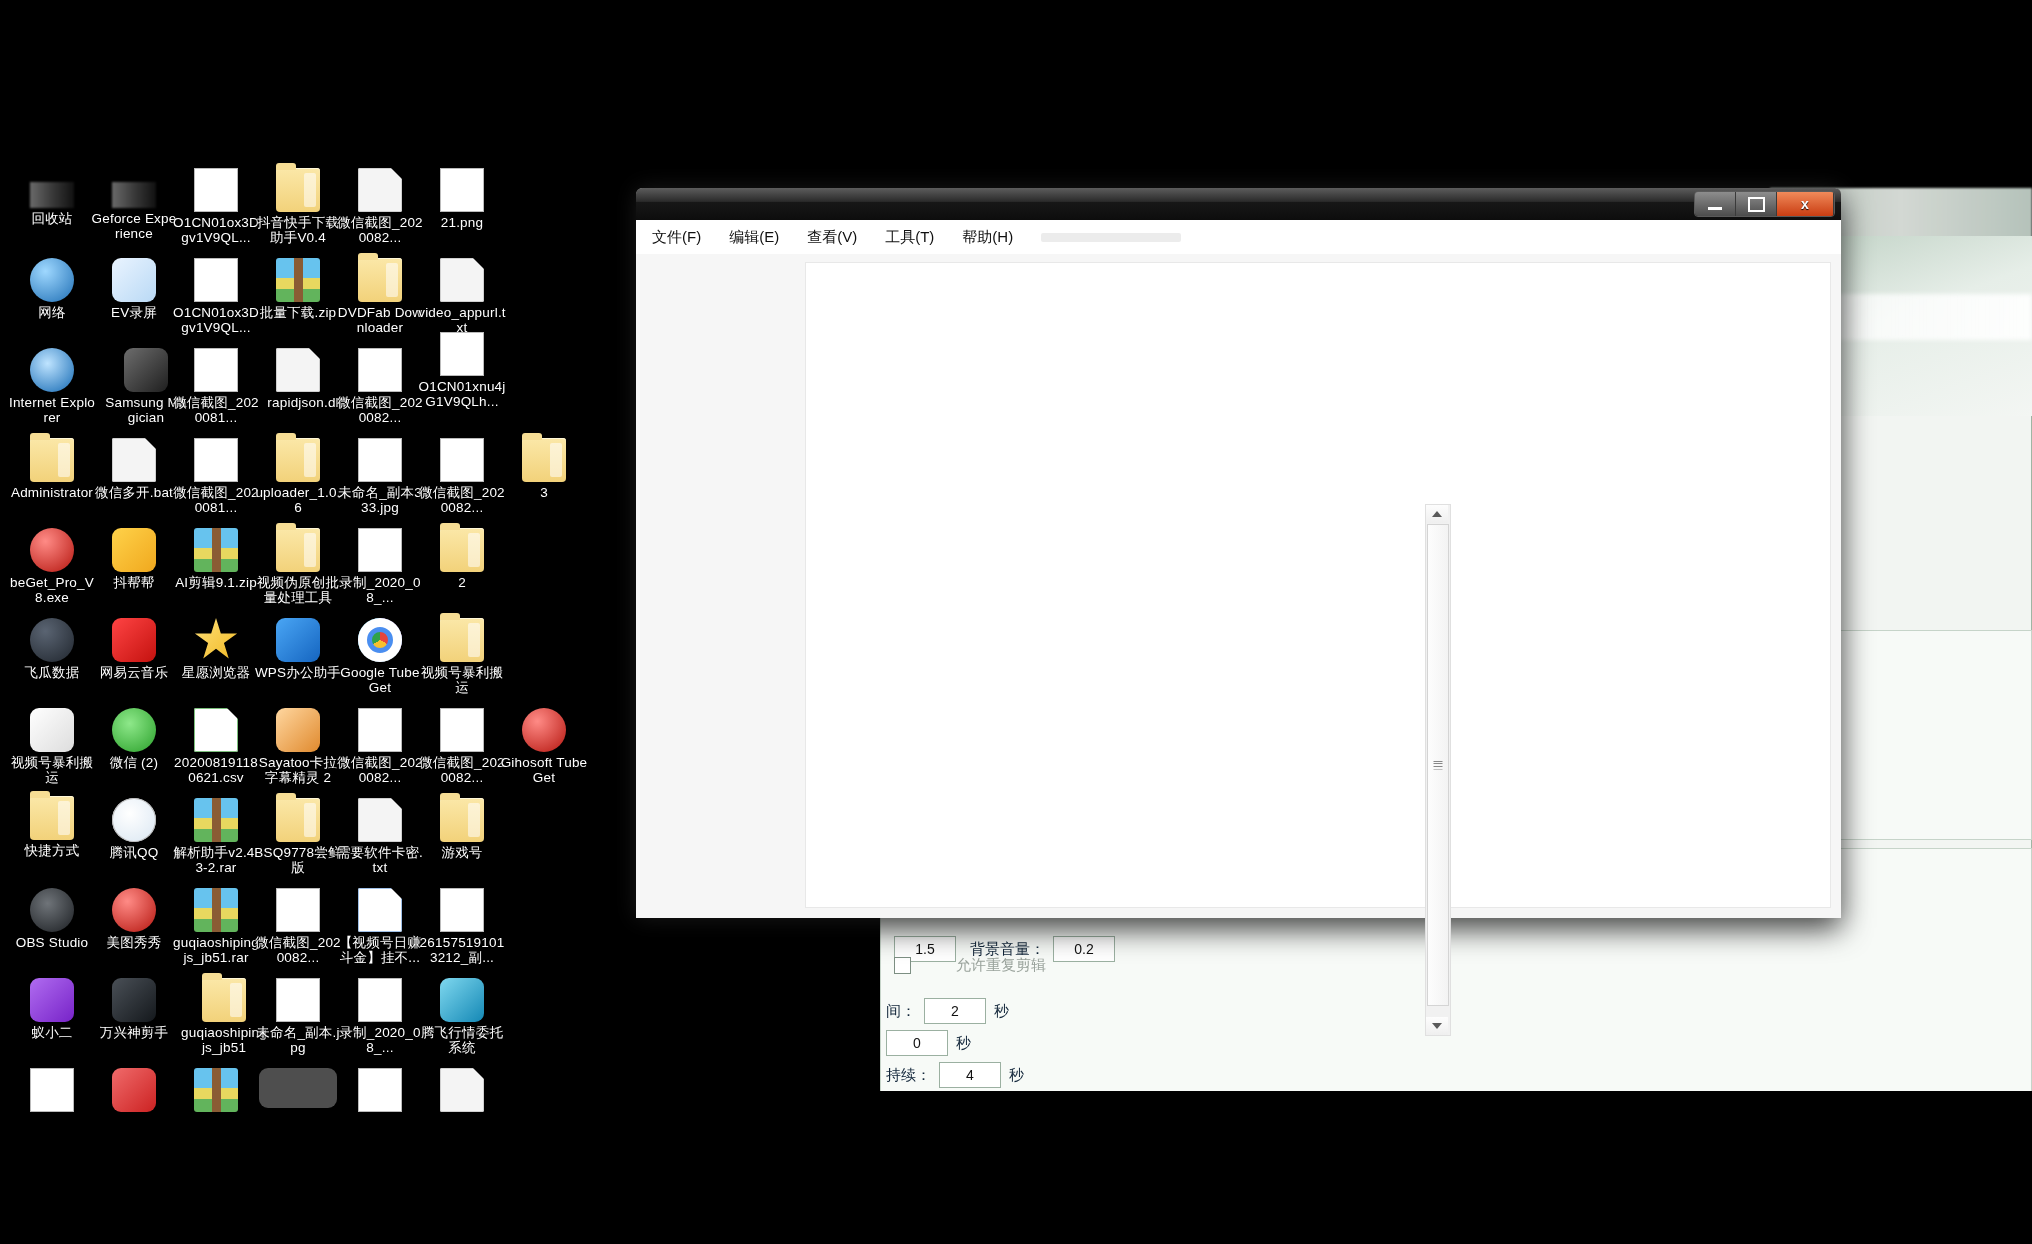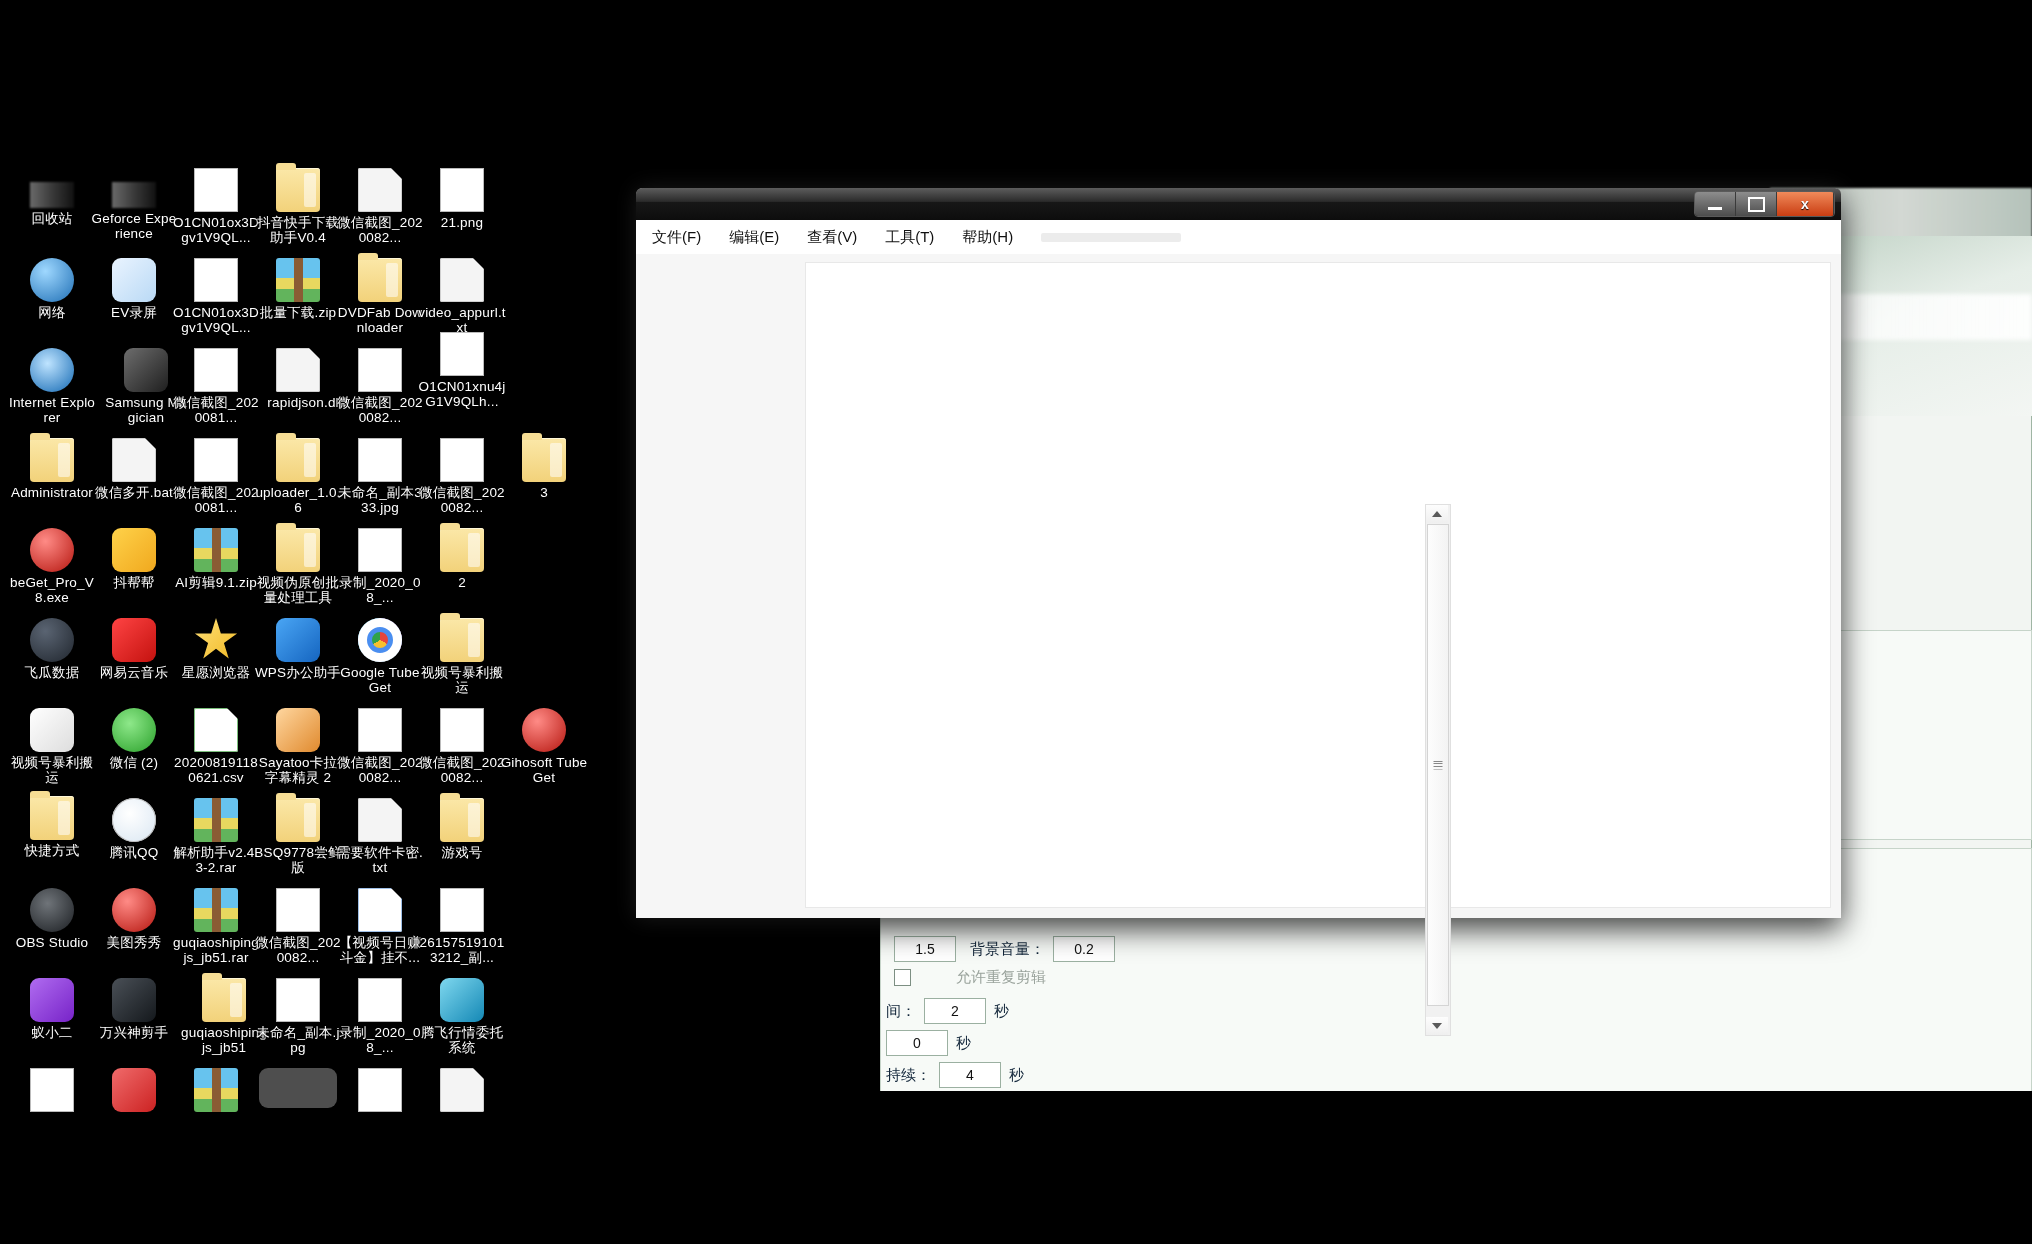--- a/index.html
+++ b/index.html
@@ -420,21 +420,21 @@
         <span class="slider">
             <i></i>
           </span>
         <span class="lnk" style="margin-left:40px;">恢复默认</span>
       </div>
       <div class="row" style="left:14px;top:88px;">
         <span class="fld">1.5</span>
         <span style="margin-left:6px;">背景音量：</span>
         <span class="fld">0.2</span>
       </div>
-      <div class="row" style="left:14px;top:120px;gap:45px;">
+      <div class="row" style="left:14px;top:108px;gap:45px;">
         <span class="cb"></span>
         <span class="gray">允许重复剪辑</span>
       </div>
       <div class="row" style="left:6px;top:150px;">
         <span>间：</span>
         <span class="fld">2</span>
         <span>秒</span>
       </div>
       <div class="row" style="left:6px;top:182px;">
         <span class="fld">0</span>

